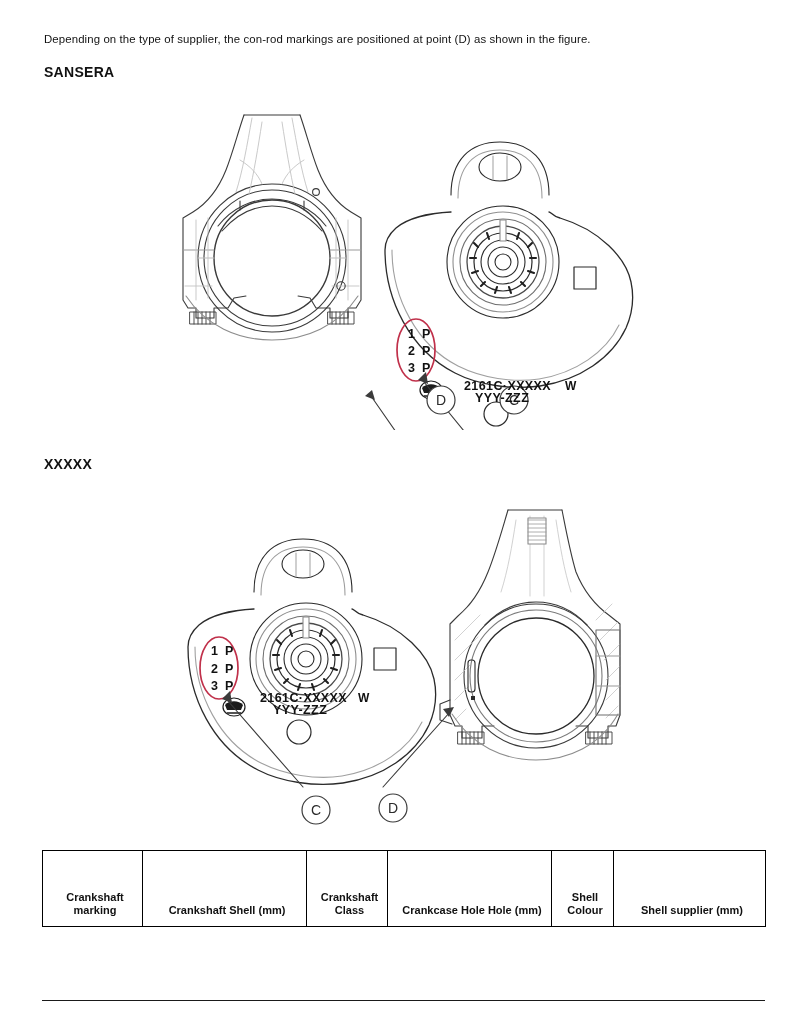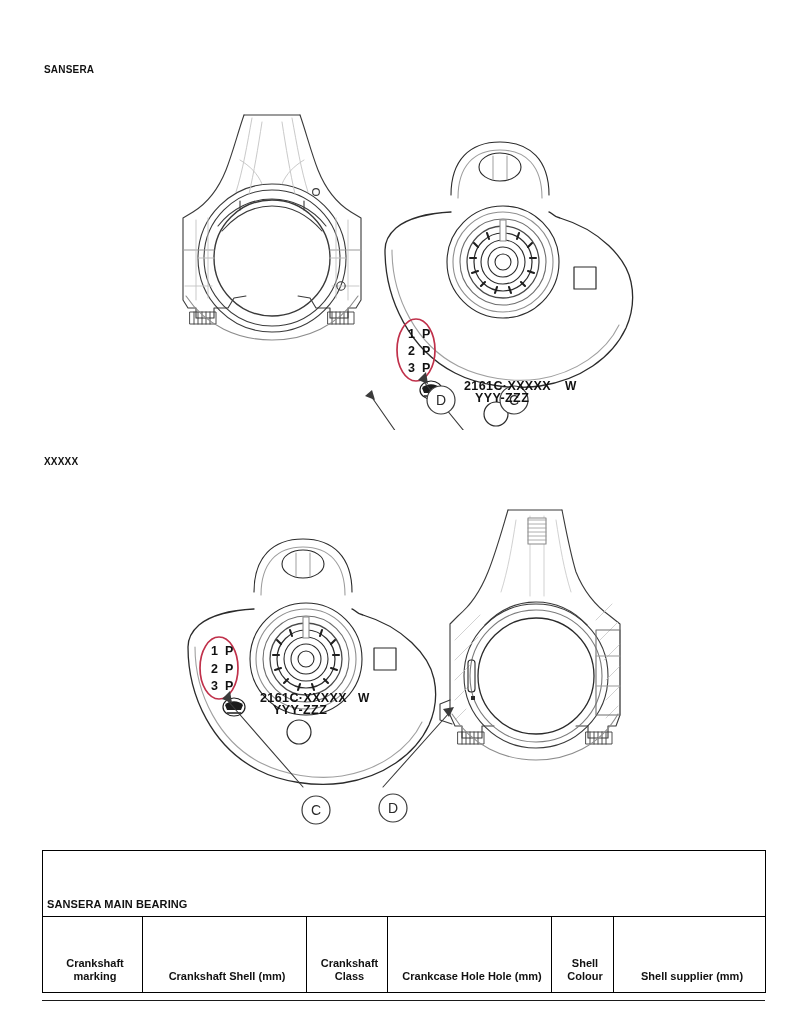--- a/index.html
+++ b/index.html
@@ -30,21 +30,21 @@
     width: 700px;
     font-size: 11.4px;
     line-height: 15px;
     letter-spacing: 0.01em;
     color: #111;
   }
 
   .supplier-heading {
     position: absolute;
     left: 44px;
-    font-size: 10px;
+    font-size: 14px;
     font-weight: bold;
     letter-spacing: 0.02em;
     color: #111;
   }
   #heading-sansera { top: 64px; }
   #heading-mape    { top: 456px; }
 
   
   .figure {
     position: absolute;
@@ -96,20 +96,21 @@
     width: 723px;
     height: 0;
     border-top: 1.4px solid #1a1a1a;
   }
 </style>
 </head>
 <body>
 
 <div class="page">
 
+  <div class="intro-text">Depending on the type of supplier, the con-rod markings are positioned at point (D) as shown in the figure.</div>
 
   <div class="supplier-heading" id="heading-sansera">SANSERA</div>
 
   <div class="figure" id="figure-sansera">
     <svg width="800" height="330" viewBox="0 0 800 330" xmlns="http://www.w3.org/2000/svg">
       <g fill="none" stroke="#2b2b2b" stroke-width="1.1" stroke-linejoin="round" stroke-linecap="round">
 
         <g stroke="#3a3a3a">
 
           <path d="M244,15 C238,32 233,52 226,70 C218,90 206,104 193,112
@@ -367,25 +368,20 @@
   <table class="bearing-table">
     <colgroup>
       <col style="width:100px">
       <col style="width:164px">
       <col style="width:81px">
       <col style="width:164px">
       <col style="width:62px">
       <col style="width:152px">
     </colgroup>
     <tbody>
-      <tr>
-        <td class="table-title-cell" colspan="6">
-          <span>SANSERA MAIN BEARING</span>
-        </td>
-      </tr>
       <tr class="header-row">
         <td>Crankshaft marking</td>
         <td>Crankshaft Shell (mm)</td>
         <td>Crankshaft Class</td>
         <td>Crankcase Hole Hole (mm)</td>
         <td>Shell Colour</td>
         <td>Shell supplier (mm)</td>
       </tr>
     </tbody>
   </table>

